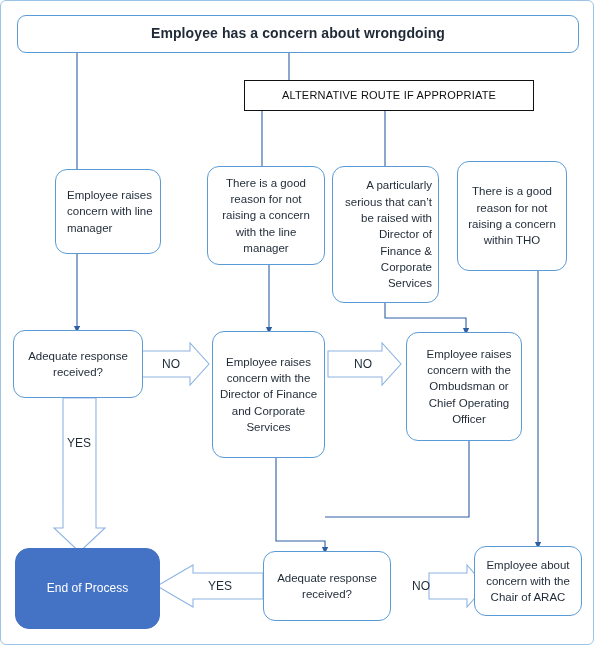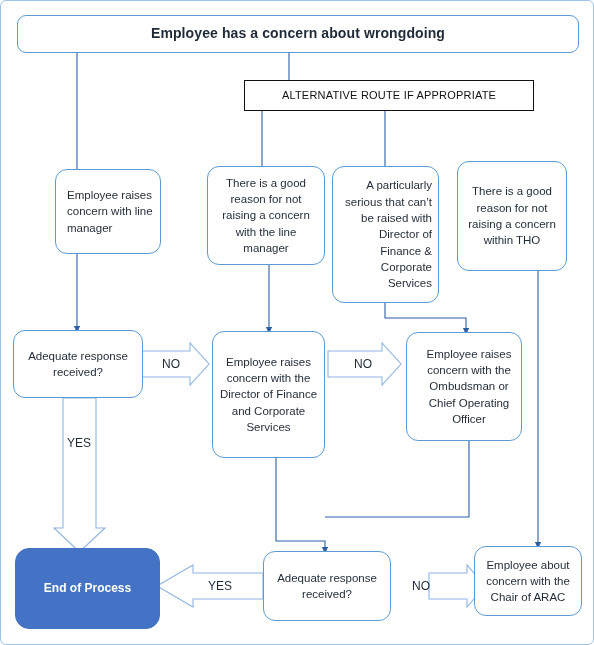--- a/index.html
+++ b/index.html
@@ -43,21 +43,21 @@
     border-radius:0;
     font-size:11px;
     letter-spacing:.2px;
     color:#111111;
   }
   .node.terminator{
     background:#4472c4;
     border:1px solid #4472c4;
     border-radius:14px;
     color:#ffffff;
-    font-weight:bold;
+    font-weight:normal;
     font-size:12px;
   }
   .edge-label{
     position:absolute;
     box-sizing:border-box;
     border:1px solid #8eb4e3;
     background:#ffffff;
     color:#1f2a37;
     font-size:12px;
     display:flex;

